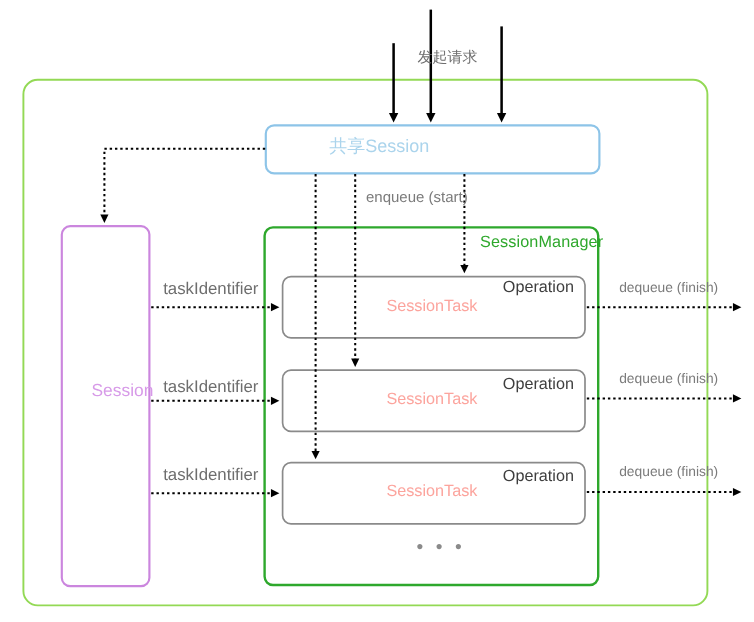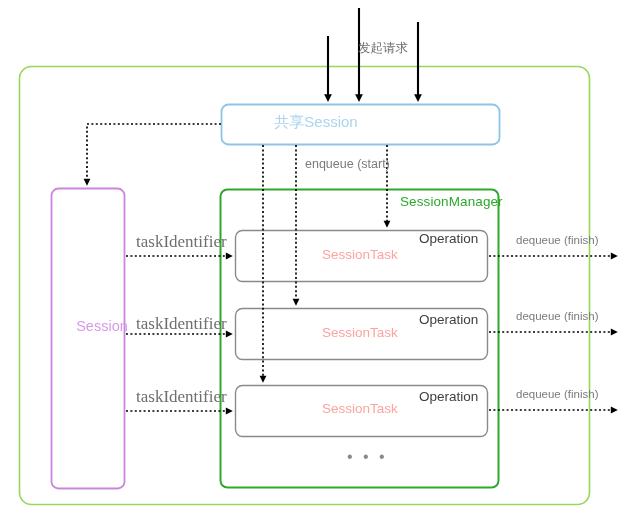--- a/index.html
+++ b/index.html
@@ -7,23 +7,23 @@
   #stage{position:relative;width:628px;height:518px;overflow:hidden;background:#fff;}
   svg#canvas{position:absolute;left:0;top:0;width:628px;height:518px;}
 
   .lbl{position:absolute;white-space:nowrap;}
 
   .lbl-session-manager{left:455px;top:73px;font-size:15px;color:#93d955;letter-spacing:.1px;}
   .lbl-operation-queue{left:400px;top:194px;font-size:13.5px;color:#2ea82c;letter-spacing:.1px;}
   .lbl-shared-session{left:0;top:113px;width:628px;text-align:center;font-size:15px;color:#abd4ec;}
   .lbl-shared-session span{position:relative;left:2px;}
   .lbl-session-delegate{left:50px;top:316px;width:80px;text-align:center;font-size:14.5px;color:#d79ae8;line-height:20px;margin-left:12px;}
-  .lbl-faqi{left:358px;top:40px;font-size:12.5px;color:#6e6e6e;}
+  .lbl-faqi{left:348px;top:40px;font-size:12.5px;color:#6e6e6e;}
   .lbl-enqueue{left:305px;top:157px;font-size:12.5px;color:#7b7b7b;}
-  .lbl-task-id{font-size:17px;color:#6e6e6e;left:136px;font-family:Liberation Serif, serif;}
+  .lbl-task-id{font-size:14px;color:#6e6e6e;left:136px;}
   .lbl-task-id.t1{top:232px;}
   .lbl-task-id.t2{top:314px;}
   .lbl-task-id.t3{top:387px;}
   .lbl-dequeue{font-size:11.5px;color:#7b7b7b;left:516px;}
   .lbl-dequeue.d1{top:234px;}
   .lbl-dequeue.d2{top:310px;}
   .lbl-dequeue.d3{top:388px;}
   .lbl-operation{font-size:13.5px;color:#3e3e3e;left:419px;}
   .lbl-operation.o1{top:231px;}
   .lbl-operation.o2{top:312px;}

